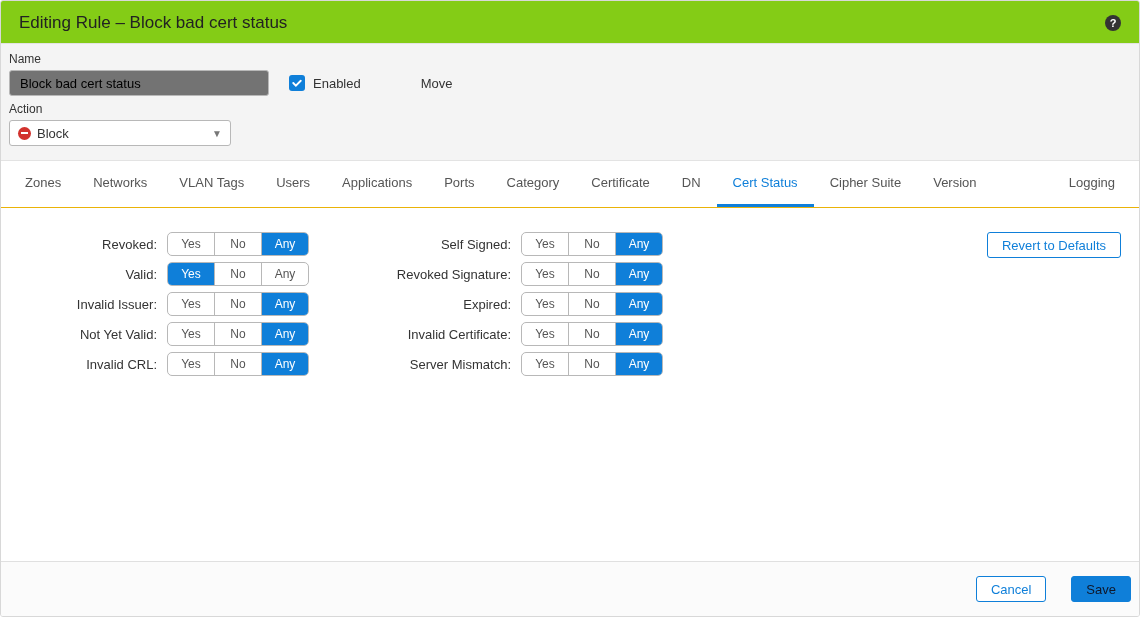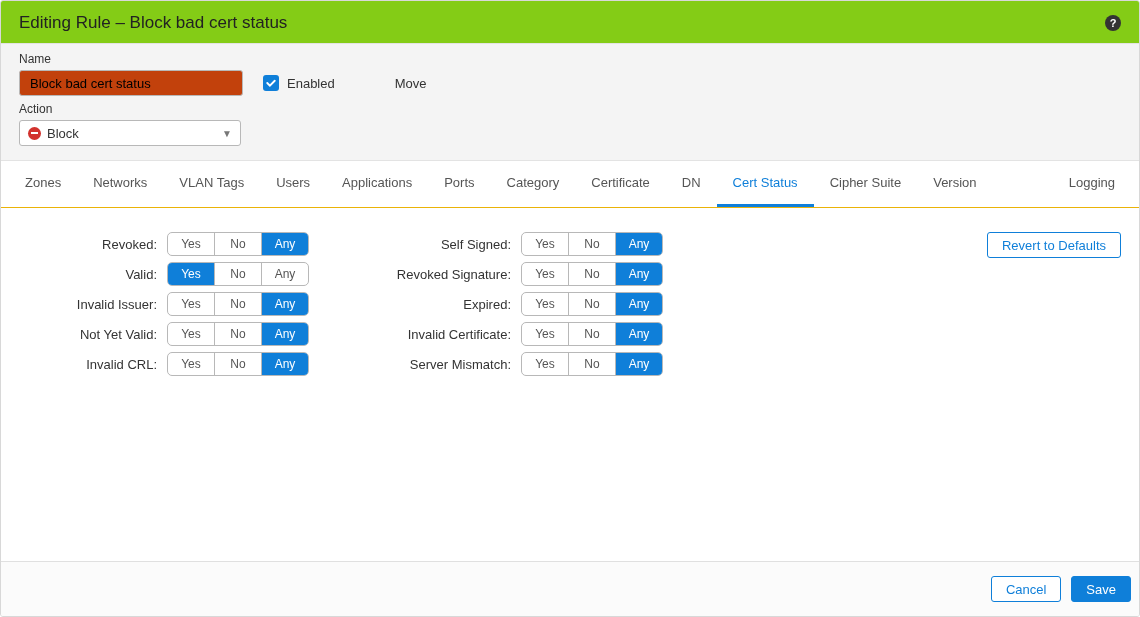--- a/index.html
+++ b/index.html
@@ -1,23 +1,23 @@
 <!DOCTYPE html>
 <html><head>
 <meta charset="utf-8">
 <style>
 html,body{margin:0;padding:0;font-family:-apple-system,BlinkMacSystemFont,"Segoe UI",Arial,sans-serif;font-size:13px;color:#333;background:#fff}
 .window{width:1140px;height:617px;border:1px solid #d8d8d8;border-radius:3px;box-sizing:border-box;display:flex;flex-direction:column;overflow:hidden}
 .header{padding:12px 18px 10px;border-bottom:1px solid #e3e3e3;display:flex;align-items:center;justify-content:space-between;background:#84cc16}
 .header-title{font-size:17px;font-weight:400;color:#222}
 .help-icon{width:16px;height:16px;border-radius:50%;background:#333;color:#fff;display:inline-flex;align-items:center;justify-content:center;font-size:11px;font-weight:700;cursor:pointer}
-.form-area{padding:8px 18px 14px;background:#f4f4f4;border-bottom:1px solid #e3e3e3}
+.form-area{padding:8px 8px 14px;background:#f4f4f4;border-bottom:1px solid #e3e3e3}
 .row{display:flex;align-items:center;margin-bottom:6px}
 .field-label{font-size:12px;color:#333;margin-bottom:4px}
-.text-input{width:224px;height:26px;border:1px solid #b8b8b8;border-radius:3px;background:#c2410c;padding:0 10px;font-size:13px;box-sizing:border-box}
+.text-input{width:260px;height:26px;border:1px solid #b8b8b8;border-radius:3px;background:#737373;padding:0 10px;font-size:13px;box-sizing:border-box}
 .checkbox{width:16px;height:16px;border:none;border-radius:3px;background:#0f7fd9;margin-left:20px;margin-right:8px;display:inline-flex;align-items:center;justify-content:center;color:#fff;cursor:pointer}
 .checkbox svg{width:12px;height:12px}
 .cb-label{margin-right:60px}
 .move-link{color:#333;cursor:pointer}
 .select{width:222px;height:26px;border:1px solid #b8b8b8;border-radius:3px;background:#fff;padding:0 8px;display:flex;align-items:center;justify-content:space-between;box-sizing:border-box;cursor:pointer}
 .select-left{display:flex;align-items:center}
 .block-icon{width:13px;height:13px;border-radius:50%;background:#d2322d;display:inline-flex;align-items:center;justify-content:center;margin-right:6px}
 .block-icon::after{content:"";width:7px;height:2px;background:#fff;display:block}
 .chevron{color:#777;font-size:10px}
 .tabs{display:flex;padding:0 8px;border-bottom:1px solid #eab308}
@@ -31,21 +31,21 @@
 .status-row{display:flex;align-items:center;margin-bottom:6px}
 .status-label{text-align:right;width:110px;padding-right:10px;font-size:13px;color:#333}
 .col2 .status-label{width:130px}
 .toggle-group{display:inline-flex;border:1px solid #b8b8b8;border-radius:5px;overflow:hidden;background:#fff}
 .toggle-opt{width:46px;height:22px;display:flex;align-items:center;justify-content:center;font-size:12px;color:#555;border-right:1px solid #b8b8b8;cursor:pointer}
 .toggle-opt:last-child{border-right:none}
 .toggle-opt.selected{background:#0f7fd9;color:#fff}
 .revert-wrap{margin-left:auto}
 .btn{height:26px;padding:0 14px;border-radius:3px;font-size:13px;cursor:pointer;display:inline-flex;align-items:center;justify-content:center;box-sizing:border-box}
 .btn-outline{border:1px solid #0f7fd9;color:#0f7fd9;background:#fff}
-.btn-primary{border:1px solid #0f7fd9;background:#0f7fd9;color:#ffffff;margin-left:10px}
+.btn-primary{border:1px solid #0f7fd9;background:#0f7fd9;color:#0f172a;margin-left:25px}
 .footer{padding:14px 8px;border-top:1px solid #e0e0e0;background:#fbfbfb;display:flex;justify-content:flex-end}
 </style>
 </head>
 <body>
 
 <div class="window">
 
   <div class="header">
     <span class="header-title">Editing Rule – Block bad cert status</span>
     <span class="help-icon">?</span>

